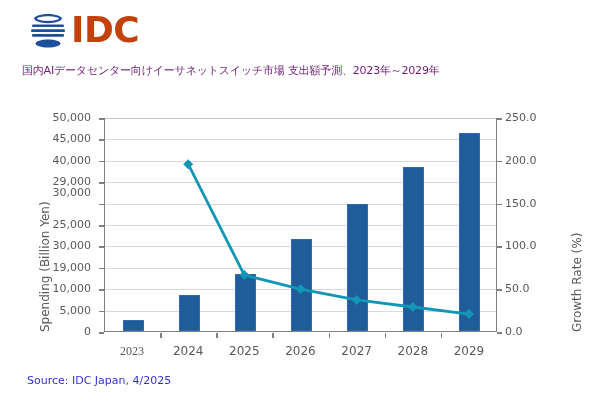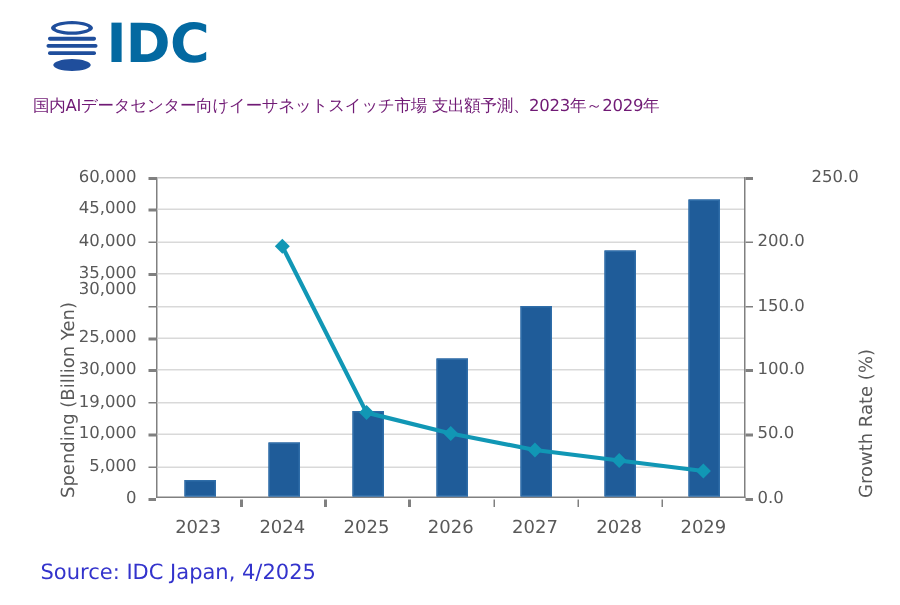--- a/index.html
+++ b/index.html
@@ -22,21 +22,21 @@
     top: 8px;
     height: 44px;
     display: flex;
     align-items: center;
   }
   #logo-mark { display: block; }
   #logo-text {
     font-family: "DejaVu Sans", "Liberation Sans", sans-serif;
     font-size: 36px;
     font-weight: bold;
-    color: #0369a1;
+    color: #c2410c;
     letter-spacing: -0.5px;
     line-height: 1;
     margin-left: 1px;
   }
 
   
   #chart-title {
     position: absolute;
     left: 22px;
     top: 63px;
@@ -144,21 +144,21 @@
     height: 214px;
     overflow: visible;
     pointer-events: none;
   }
 
   
   #source-note {
     position: absolute;
     left: 27px;
     top: 374px;
-    font-size: 14px;
+    font-size: 11px;
     color: #3333CC;
     white-space: nowrap;
   }
 </style>
 </head>
 <body>
 
 <div id="logo-area">
   <svg id="logo-mark" width="42" height="40" viewBox="0 0 42 40">
     <g fill="#1F4E9C">
@@ -212,41 +212,41 @@
     <div class="ytick-left" style="top: 282.2px;">10,000</div>
     <div class="tickmark-left" style="top: 289.2px;"></div>
     <div class="ytick-left" style="top: 260.8px;">19,000</div>
     <div class="tickmark-left" style="top: 267.8px;"></div>
     <div class="ytick-left" style="top: 239.4px;">30,000</div>
     <div class="tickmark-left" style="top: 246.4px;"></div>
     <div class="ytick-left" style="top: 218px;">25,000</div>
     <div class="tickmark-left" style="top: 225px;"></div>
     <div class="ytick-left" style="top: 186px;">30,000</div>
     <div class="tickmark-left" style="top: 203.6px;"></div>
-    <div class="ytick-left" style="top: 175.2px;">35,000</div>
+    <div class="ytick-left" style="top: 175.2px;">29,000</div>
     <div class="tickmark-left" style="top: 182.2px;"></div>
     <div class="ytick-left" style="top: 153.8px;">40,000</div>
     <div class="tickmark-left" style="top: 160.8px;"></div>
     <div class="ytick-left" style="top: 132.4px;">45,000</div>
     <div class="tickmark-left" style="top: 139.4px;"></div>
-    <div class="ytick-left" style="top: 111px;">60,000</div>
+    <div class="ytick-left" style="top: 111px;">50,000</div>
     <div class="tickmark-left" style="top: 118px;"></div>
     <div class="ytick-right" style="top: 325px;">0.0</div>
     <div class="tickmark-right" style="top: 332px;"></div>
     <div class="ytick-right" style="top: 282.2px;">50.0</div>
     <div class="tickmark-right" style="top: 289.2px;"></div>
     <div class="ytick-right" style="top: 239.4px;">100.0</div>
     <div class="tickmark-right" style="top: 246.4px;"></div>
     <div class="ytick-right" style="top: 196.6px;">150.0</div>
     <div class="tickmark-right" style="top: 203.6px;"></div>
     <div class="ytick-right" style="top: 153.8px;">200.0</div>
     <div class="tickmark-right" style="top: 160.8px;"></div>
-    <div class="ytick-right" style="top: 111px; margin-left: 36px;">250.0</div>
+    <div class="ytick-right" style="top: 111px;">250.0</div>
     <div class="tickmark-right" style="top: 118px;"></div>
-    <div class="xtick" style="left: 104.071px;">2023</div>
+    <div class="xtick" style="left: 104.071px; font-family: Liberation Serif, serif;">2023</div>
     <div class="xtick" style="left: 160.214px;">2024</div>
     <div class="xtickmark" style="left: 160.143px;"></div>
     <div class="xtick" style="left: 216.357px;">2025</div>
     <div class="xtickmark" style="left: 216.286px;"></div>
     <div class="xtick" style="left: 272.5px;">2026</div>
     <div class="xtickmark" style="left: 272.429px;"></div>
     <div class="xtick" style="left: 328.643px;">2027</div>
     <div class="xtickmark" style="left: 328.571px;"></div>
     <div class="xtick" style="left: 384.786px;">2028</div>
     <div class="xtickmark" style="left: 384.714px;"></div>

